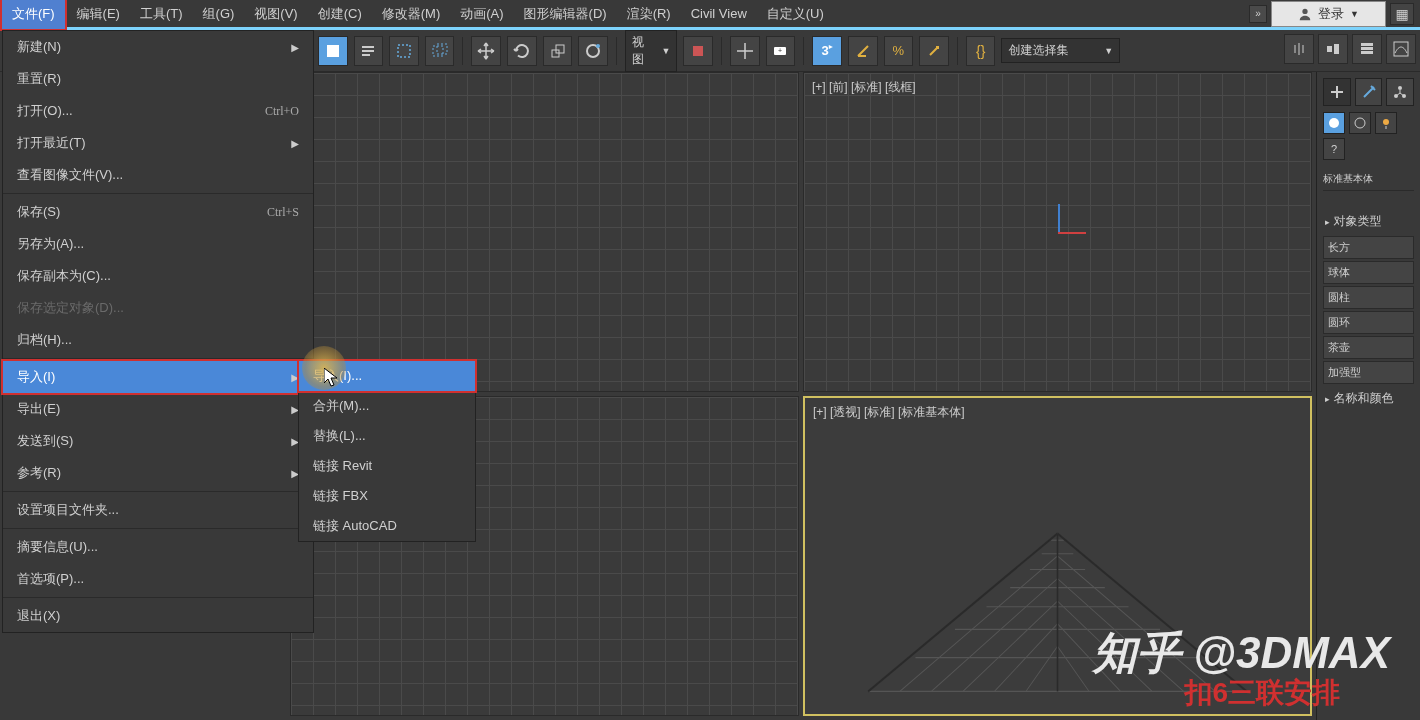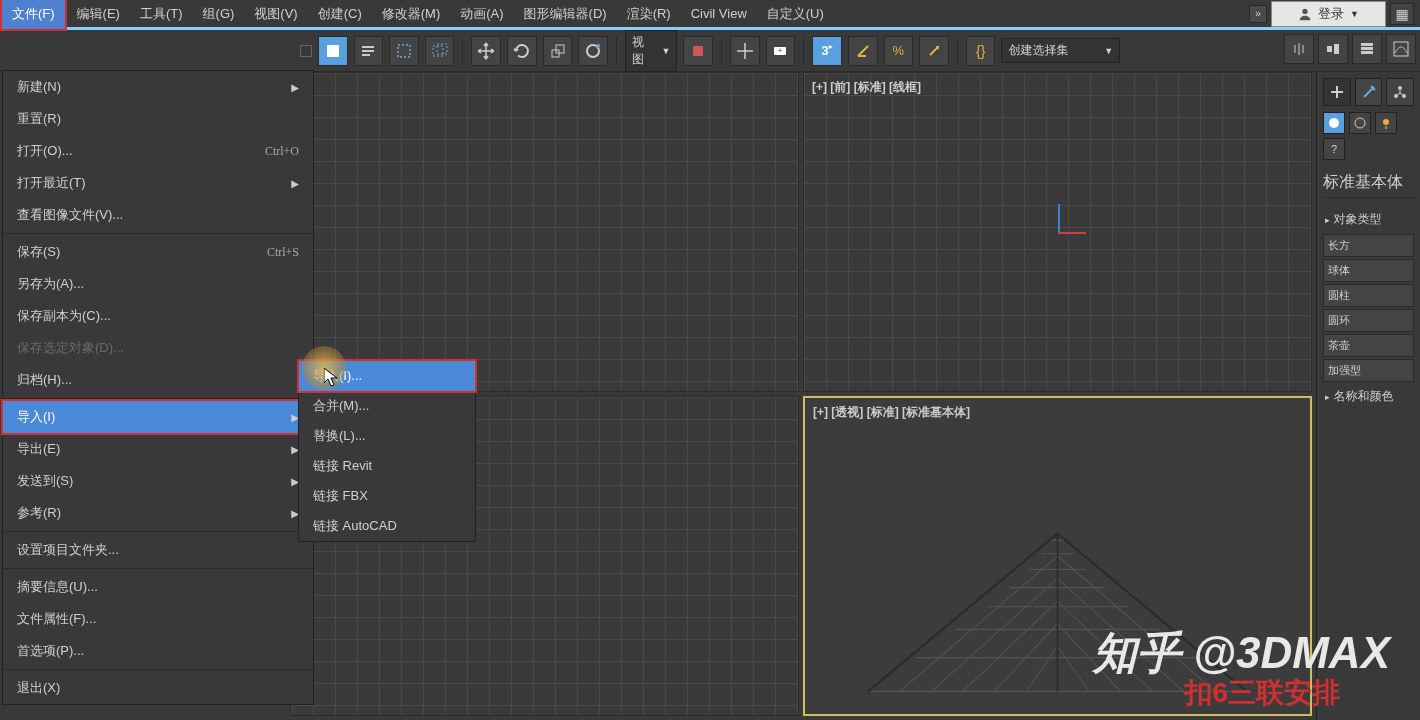--- a/index.html
+++ b/index.html
@@ -17,60 +17,60 @@
 
 .toolbar { height: 42px; background: #393939; border-bottom: 1px solid #2a2a2a; display: flex; align-items: center; padding: 0 300px 0 300px; gap: 6px; }
 .toolbar .dd { width: 12px; height: 12px; border: 1px solid #666; }
 .tool-btn { width: 30px; height: 30px; background: #444; border: 1px solid #2a2a2a; display: flex; align-items: center; justify-content: center; font-size: 14px; }
 .tool-btn.blue-active { background: #5aa0e0; }
 .tool-btn.yellow { color: #e0b040; }
 .tool-sep { width: 1px; height: 28px; background: #2a2a2a; margin: 0 2px; }
 .tool-dropdown { background: #333; border: 1px solid #222; padding: 3px 6px; font-size: 12px; display: flex; align-items: center; gap: 6px; }
 
 
-.file-menu { position: absolute; left: 2px; top: 30px; width: 312px; background: #393939; border: 1px solid #222; z-index: 100; margin-top: 40px; }
+.file-menu { position: absolute; left: 2px; top: 30px; width: 312px; background: #393939; border: 1px solid #222; z-index: 100; }
 .file-menu .fm-item { padding: 7px 14px; display: flex; align-items: center; justify-content: space-between; font-size: 13px; }
 .file-menu .fm-item.disabled { color: #6a6a6a; }
 .file-menu .fm-item.highlighted { background: #4a88d8; color: #fff; border: 2px solid #d03030; margin: -2px; position: relative; z-index: 2; }
 .file-menu .fm-sep { height: 1px; background: #2a2a2a; margin: 2px 0; }
 .file-menu .shortcut { color: #aaa; font-size: 12px; font-family: Liberation Serif, serif; }
 .file-menu .arrow { font-size: 10px; color: #ccc; }
 
 
 .sub-menu { position: absolute; left: 298px; top: 360px; width: 178px; background: #393939; border: 1px solid #222; z-index: 110; }
 .sub-menu .sm-item { padding: 6px 14px; font-size: 13px; }
 .sub-menu .sm-item.highlighted { background: #4a88d8; color: #fff; border: 2px solid #d03030; margin: -2px; position: relative; }
 
 
 .cursor-highlight { position: absolute; left: 302px; top: 346px; width: 44px; height: 44px; border-radius: 50%; background: radial-gradient(circle, rgba(220,180,80,0.9) 0%, rgba(180,140,60,0.5) 60%, transparent 100%); z-index: 120; pointer-events: none; }
 .cursor-arrow { position: absolute; left: 324px; top: 368px; z-index: 125; pointer-events: none; }
 
 
-.viewports { position: absolute; left: 290px; top: 72px; right: 108px; bottom: 4px; display: grid; grid-template-columns: 1fr 1fr; grid-template-rows: 1fr 1fr; gap: 4px; font-weight: bold; }
+.viewports { position: absolute; left: 290px; top: 72px; right: 108px; bottom: 4px; display: grid; grid-template-columns: 1fr 1fr; grid-template-rows: 1fr 1fr; gap: 4px; }
 .viewport { background: #3a3a3a; border: 1px solid #2a2a2a; position: relative; overflow: hidden; }
 .viewport.active { border: 2px solid #d0c060; }
 .vp-grid { position: absolute; inset: 0; background-image: linear-gradient(#4a4a4a 1px, transparent 1px), linear-gradient(90deg, #4a4a4a 1px, transparent 1px); background-size: 22px 22px; }
 .vp-label { position: absolute; left: 8px; top: 6px; font-size: 12px; color: #ccc; }
 .vp-axis { position: absolute; left: 50%; top: 50%; }
 .axis-y { position: absolute; width: 2px; height: 28px; background: #4080d0; bottom: 0; }
 .axis-x { position: absolute; height: 2px; width: 28px; background: #d04040; left: 0; top: 0; }
 
 
 .persp { position: absolute; inset: 0; background: #3c3c3c; }
 .persp svg { position: absolute; inset: 0; width: 100%; height: 100%; }
 
 
 .right-panel { position: absolute; right: 0; top: 72px; width: 104px; bottom: 0; background: #393939; border-left: 1px solid #222; padding: 6px; }
 .rp-tabs { display: flex; gap: 4px; margin-bottom: 6px; }
 .rp-tab { width: 28px; height: 28px; background: #444; border: 1px solid #222; display: flex; align-items: center; justify-content: center; }
 .rp-tab.active { background: #333; }
 .rp-icons { display: flex; gap: 4px; margin-bottom: 8px; flex-wrap: wrap; }
 .rp-icon { width: 22px; height: 22px; background: #444; border: 1px solid #222; display: flex; align-items: center; justify-content: center; font-size: 11px; }
 .rp-icon.blue { background: #5aa0e0; }
-.rp-section-title { font-size: 16px; padding: 4px 0; border-bottom: 1px solid #2a2a2a; margin-bottom: 9px; }
+.rp-section-title { font-size: 10px; padding: 4px 0; border-bottom: 1px solid #2a2a2a; margin-bottom: 18px; }
 .rp-section-header { font-size: 12px; padding: 4px 2px; display: flex; align-items: center; gap: 4px; }
 .rp-section-header::before { content: "▸"; font-size: 9px; }
 .rp-list-item { font-size: 11px; padding: 3px 4px; background: #444; margin: 2px 0; text-align: left; border: 1px solid #2a2a2a; }
 
 
 .watermark { position: absolute; right: 30px; bottom: 37px; font-size: 44px; color: #e8e8e8; font-weight: bold; font-style: italic; z-index: 50; pointer-events: none; }
 .watermark2 { position: absolute; right: 80px; bottom: 8px; font-size: 28px; color: #d03030; font-weight: bold; z-index: 50; pointer-events: none; }
 
 
 .tool-right { position: absolute; right: 4px; top: 34px; display: flex; gap: 4px; align-items: center; }
@@ -282,23 +282,20 @@
       <span>参考(R)</span>
       <span class="arrow">▶</span>
     </div>
     <div class="fm-sep"></div>
     <div class="fm-item">
       <span>设置项目文件夹...</span>
     </div>
     <div class="fm-sep"></div>
     <div class="fm-item">
       <span>摘要信息(U)...</span>
-    </div>
-    <div class="fm-item">
-      <span>文件属性(F)...</span>
     </div>
     <div class="fm-item">
       <span>首选项(P)...</span>
     </div>
     <div class="fm-sep"></div>
     <div class="fm-item">
       <span>退出(X)</span>
     </div>
   </div>
 

